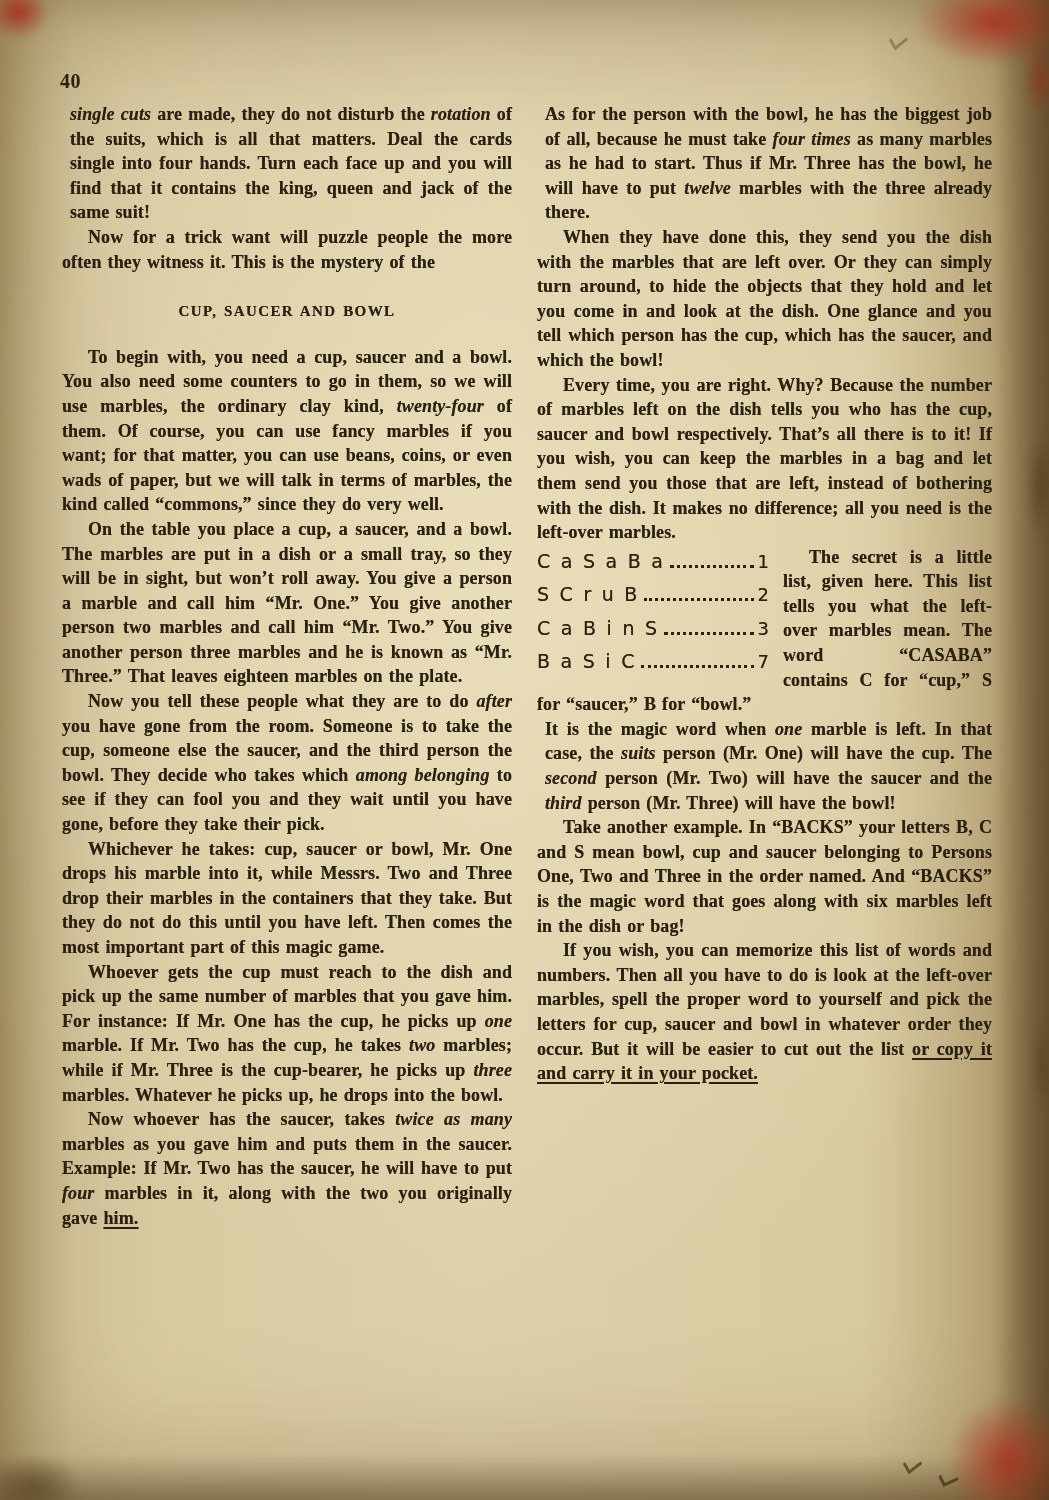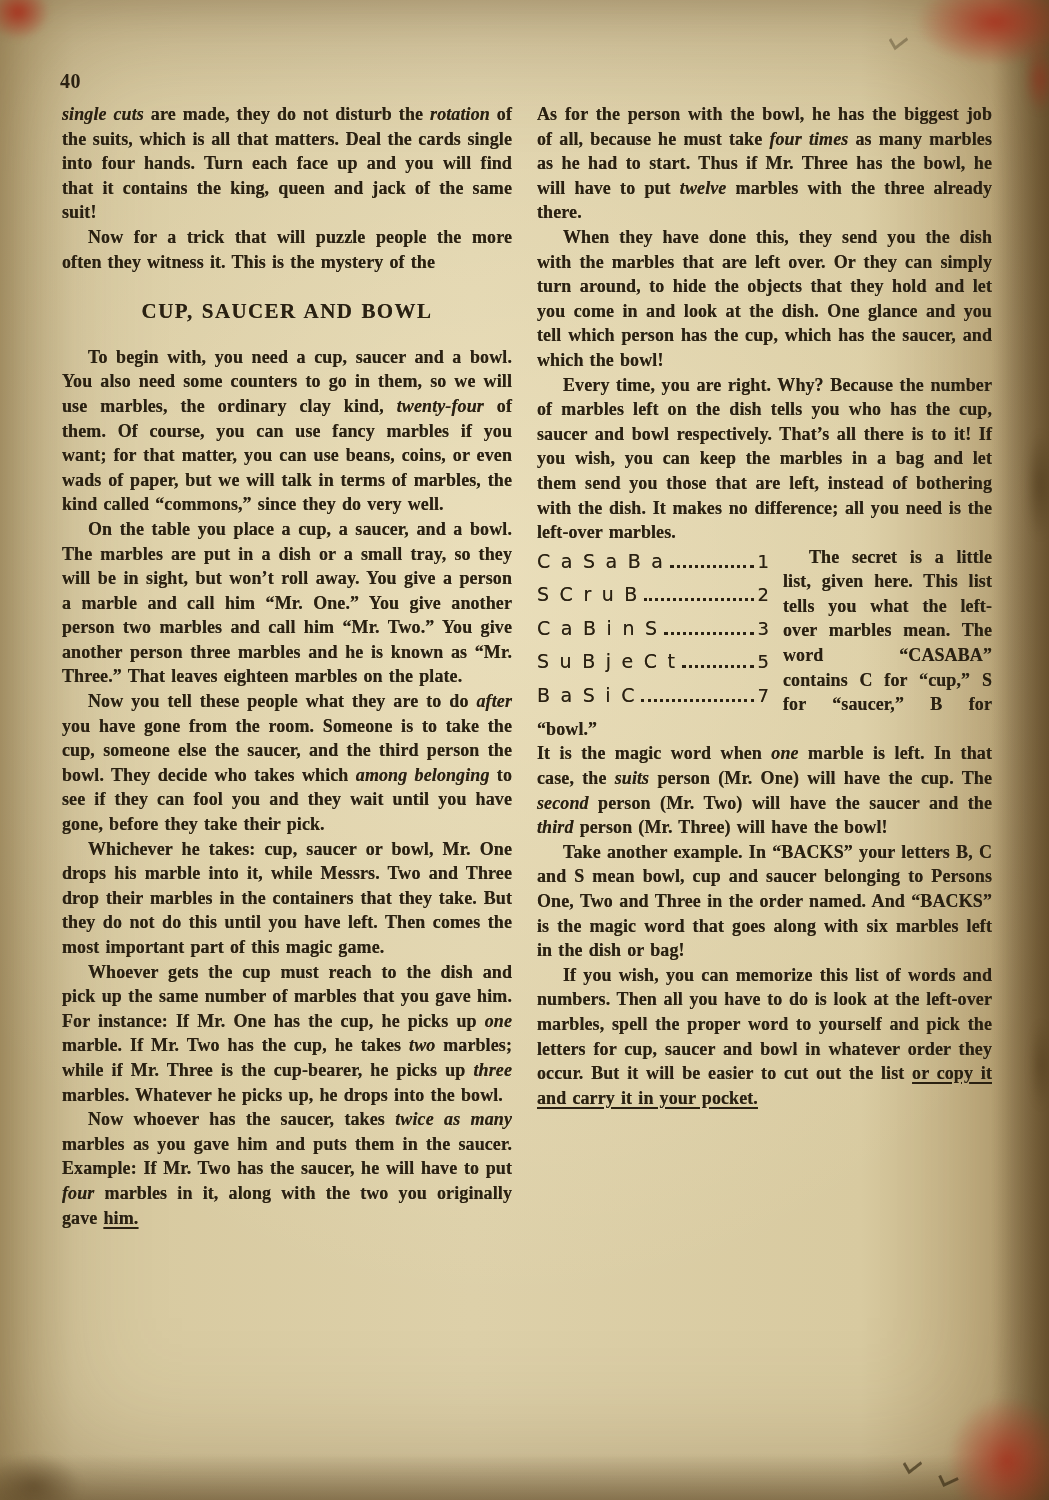--- a/index.html
+++ b/index.html
@@ -48,22 +48,22 @@
 
   .page-number{position:absolute;left:60px;top:70px;font-size:20px;letter-spacing:.5px;}
 
   .col{position:absolute;top:102px;text-align:justify;
     font-size:18px;line-height:24.6px;letter-spacing:.1px;word-spacing:1.5px;
     text-shadow:0 0 .6px rgba(42,33,18,.65);}
   .col-left{left:62px;width:450px;}
   .col-right{left:537px;width:455px;}
 
   p{margin:0;text-indent:26px;}
-  p.cont{text-indent:0;}
-  h2.section-heading{font-size:21px;text-align:center;letter-spacing:1.4px;
+  p.cont{text-indent:0;margin-left:8px;}
+  h2.section-heading{font-size:15px;text-align:center;letter-spacing:1.4px;
     margin:25px 0 21px;font-weight:700;}
   h2.secret-heading{margin:30px 0 17px;}
 
   .pen-underline{text-decoration:underline;text-decoration-thickness:2px;text-underline-offset:3px;}
 
   .secret-list{float:left;width:246px;padding:4px 14px 0 0;box-sizing:border-box;
     font-family:"DejaVu Sans", sans-serif;font-size:19px;font-weight:400;}
   .secret-row{display:flex;align-items:baseline;height:33.5px;}
   .secret-word{letter-spacing:1.5px;white-space:pre;}
   .secret-leader{flex:1;border-bottom:3.4px dotted #2b2213;margin:0 3px 4px 5px;min-width:18px;}
@@ -86,21 +86,21 @@
   <div class="stain stain-right-mid"></div>
   <div class="stain stain-right-low"></div>
   <div class="pen-mark m1"></div>
   <div class="pen-mark m2"></div>
   <div class="pen-mark m3"></div>
 
   <div class="page-number">40</div>
 
   <div class="col col-left">
     <p class="cont"><span><i>single cuts</i> are made, they do not disturb the <i>rotation</i> of the suits, which is all that matters.  Deal the cards single into four hands.  Turn each face up and you will find that it contains the king, queen and jack of the same suit!</span></p>
-    <p><span>Now for a trick that will puzzle people the more often they witness it.  This is the mystery of the</span></p>
+    <p><span>Now for a trick want will puzzle people the more often they witness it.  This is the mystery of the</span></p>
     <h2 class="section-heading">CUP, SAUCER AND BOWL</h2>
     <p><span>To begin with, you need a cup, saucer and a bowl.  You also need some counters to go in them, so we will use marbles, the ordinary clay kind, <i>twenty-four</i> of them.  Of course, you can use fancy marbles if you want; for that matter, you can use beans, coins, or even wads of paper, but we will talk in terms of marbles, the kind called “commons,” since they do very well.</span></p>
     <p><span>On the table you place a cup, a saucer, and a bowl.  The marbles are put in a dish or a small tray, so they will be in sight, but won’t roll away.  You give a person a marble and call him “Mr. One.”  You give another person two marbles and call him “Mr. Two.”  You give another person three marbles and he is known as “Mr. Three.”  That leaves eighteen marbles on the plate.</span></p>
     <p><span>Now you tell these people what they are to do <i>after</i> you have gone from the room.  Someone is to take the cup, someone else the saucer, and the third person the bowl.  They decide who takes which <i>among belonging</i> to see if they can fool you and they wait until you have gone, before they take their pick.</span></p>
     <p><span>Whichever he takes: cup, saucer or bowl, Mr. One drops his marble into it, while Messrs. Two and Three drop their marbles in the containers that they take.  But they do not do this until you have left.  Then comes the most important part of this magic game.</span></p>
     <p><span>Whoever gets the cup must reach to the dish and pick up the same number of marbles that you gave him.  For instance:  If Mr. One has the cup, he picks up <i>one</i> marble.  If Mr. Two has the cup, he takes <i>two</i> marbles; while if Mr. Three is the cup-bearer, he picks up <i>three</i> marbles.  Whatever he picks up, he drops into the bowl.</span></p>
     <p><span>Now whoever has the saucer, takes <i>twice as many</i> marbles as you gave him and puts them in the saucer.  Example:  If Mr. Two has the saucer, he will have to put <i>four</i> marbles in it, along with the two you originally gave</span> <span class="pen-underline">him.</span></p>
   </div>
 
   <div class="col col-right">
@@ -120,25 +120,20 @@
           <span class="secret-word">S C r u B</span>
           <span class="secret-leader"></span>
           <span class="secret-num">2</span>
         </div>
         <div class="secret-row">
           <span class="secret-word">C a B i n S</span>
           <span class="secret-leader"></span>
           <span class="secret-num">3</span>
         </div>
         <div class="secret-row">
-          <span class="secret-word">S u B j e C t</span>
-          <span class="secret-leader"></span>
-          <span class="secret-num">5</span>
-        </div>
-        <div class="secret-row">
           <span class="secret-word">B a S i C</span>
           <span class="secret-leader"></span>
           <span class="secret-num">7</span>
         </div>
       </div>
       <p><span>The secret is a little list, given here.  This list tells you what the left-over marbles mean.  The word “CASABA” contains C for “cup,” S for “saucer,” B for “bowl.”</span></p>
       <p class="cont"><span>It is the magic word when <i>one</i> marble is left.  In that case, the <i>suits</i> person (Mr. One) will have the cup.  The <i>second</i> person (Mr. Two) will have the saucer and the <i>third</i> person (Mr. Three) will have the bowl!</span></p>
       <div class="clearfix"></div>
     </div>
 

